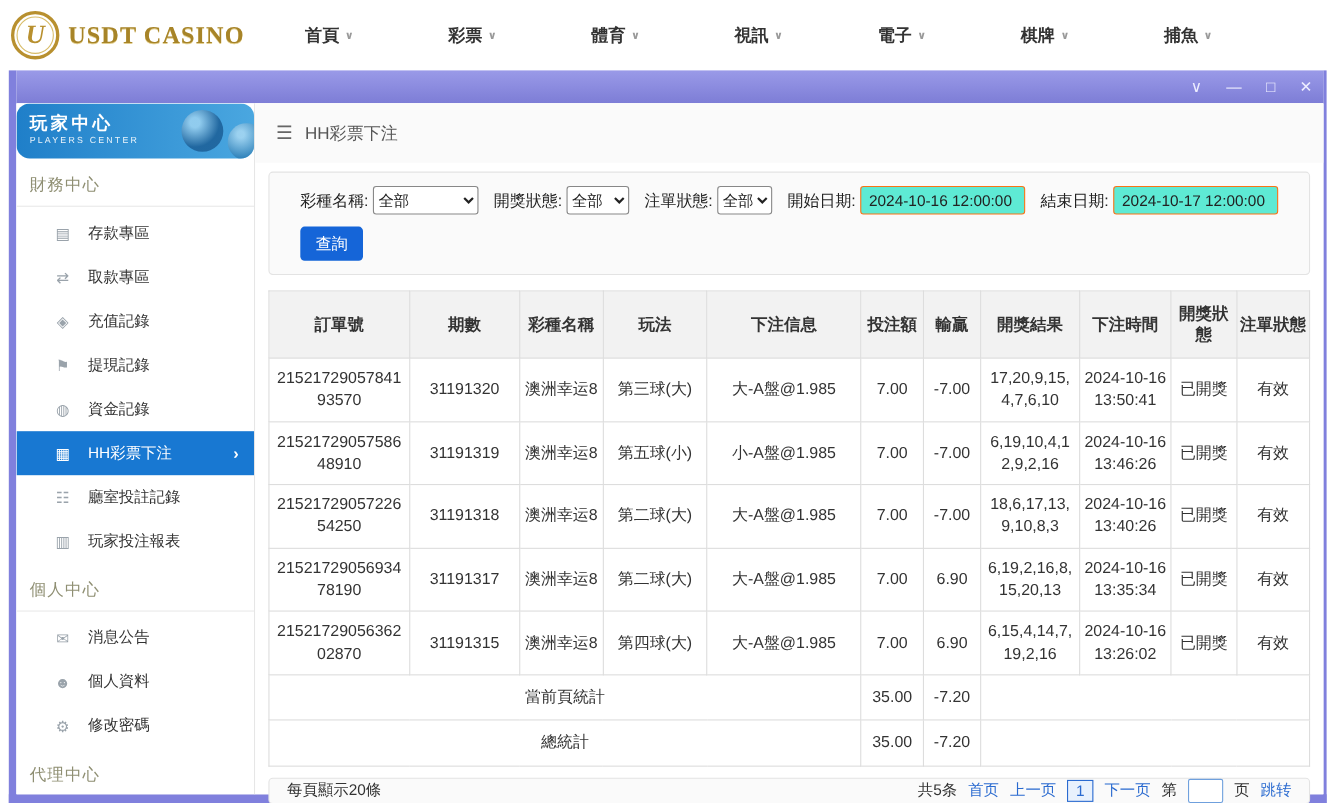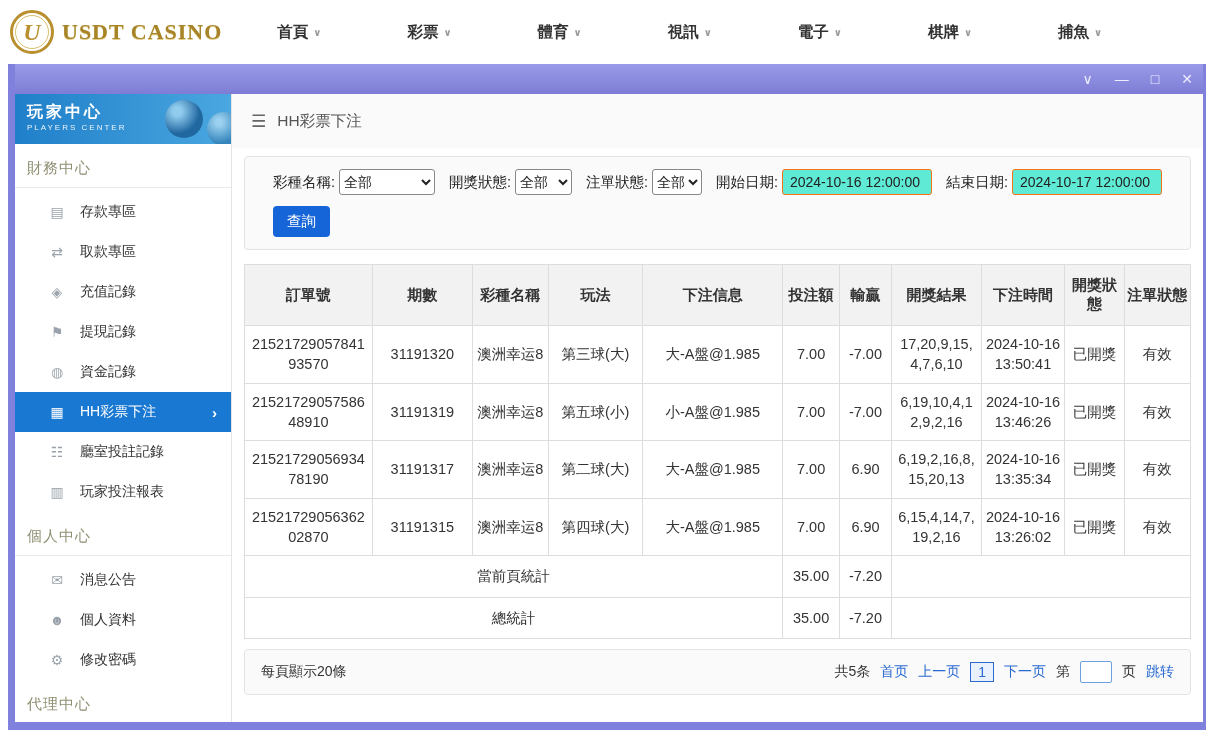--- a/index.html
+++ b/index.html
@@ -21,21 +21,21 @@
   .window { position:absolute; left:8px; top:64px; right:0; bottom:0;
             border-left:7px solid #8080dd; border-right:3px solid #8080dd; border-bottom:8px solid #8080dd;
             display:flex; flex-direction:column; background:#fff; }
   .titlebar { height:30px; background:linear-gradient(#9a9ae8,#7d7dd6); display:flex; align-items:center; justify-content:flex-end; padding-right:10px; gap:22px; flex:0 0 30px; }
   .win-btn { color:#eef; font-size:14px; line-height:1; cursor:pointer; }
 
   .window-body { flex:1; display:flex; min-height:0; background:#fff; }
 
   
   .sidebar { width:217px; flex:0 0 217px; border-right:1px solid #e4e4e4; background:#fff; overflow:hidden; }
-  .sb-header { height:50px; background:linear-gradient(90deg,#1f7fc9,#4aa7e0); color:#fff; padding:8px 0 14px 12px; position:relative; overflow:hidden; }
+  .sb-header { height:50px; background:linear-gradient(90deg,#1f7fc9,#4aa7e0); color:#fff; padding:8px 0 14px 12px; position:relative; overflow:hidden;border-radius:12px; }
   .sb-title { font-size:16px; font-weight:bold; letter-spacing:3px; }
   .sb-sub { font-size:8px; letter-spacing:2px; opacity:.9; }
   .sb-deco1 { position:absolute; right:28px; top:6px; width:38px; height:38px; border-radius:50%;
               background:radial-gradient(circle at 32% 30%, #9fd4f2 12%, #1b5e96 60%); opacity:.85; }
   .sb-deco2 { position:absolute; right:-10px; top:18px; width:34px; height:34px; border-radius:50%;
               background:radial-gradient(circle at 35% 30%, #bfe4f7 10%, #2a77ad 65%); opacity:.7; }
   .sb-section { color:#8f8f73; font-size:15px; padding:15px 10px 9px 12px; border-bottom:1px solid #e9e9e9; margin-bottom:4px; letter-spacing:1px; }
   .menu-item { height:40px; display:flex; align-items:center; gap:15px; padding-left:34px; font-size:14px; color:#333; cursor:pointer; position:relative; }
   .mi-icon { width:16px; text-align:center; color:#9aa3ab; font-size:14px; }
   .menu-item.active { background:#1878d2; color:#fff; }
@@ -263,20 +263,33 @@
             <td>第五球(小)</td>
             <td>小-A盤@1.985</td>
             <td>7.00</td>
             <td>-7.00</td>
             <td class="cell-result">6,19,10,4,12,9,2,16</td>
             <td>2024-10-16 13:46:26</td>
             <td>已開獎</td>
             <td>有效</td>
           </tr>
           <tr>
+            <td class="cell-order">2152172905722654250</td>
+            <td>31191318</td>
+            <td>澳洲幸运8</td>
+            <td>第二球(大)</td>
+            <td>大-A盤@1.985</td>
+            <td>7.00</td>
+            <td>-7.00</td>
+            <td class="cell-result">18,6,17,13,9,10,8,3</td>
+            <td>2024-10-16 13:40:26</td>
+            <td>已開獎</td>
+            <td>有效</td>
+          </tr>
+          <tr>
             <td class="cell-order">2152172905693478190</td>
             <td>31191317</td>
             <td>澳洲幸运8</td>
             <td>第二球(大)</td>
             <td>大-A盤@1.985</td>
             <td>7.00</td>
             <td>6.90</td>
             <td class="cell-result">6,19,2,16,8,15,20,13</td>
             <td>2024-10-16 13:35:34</td>
             <td>已開獎</td>

